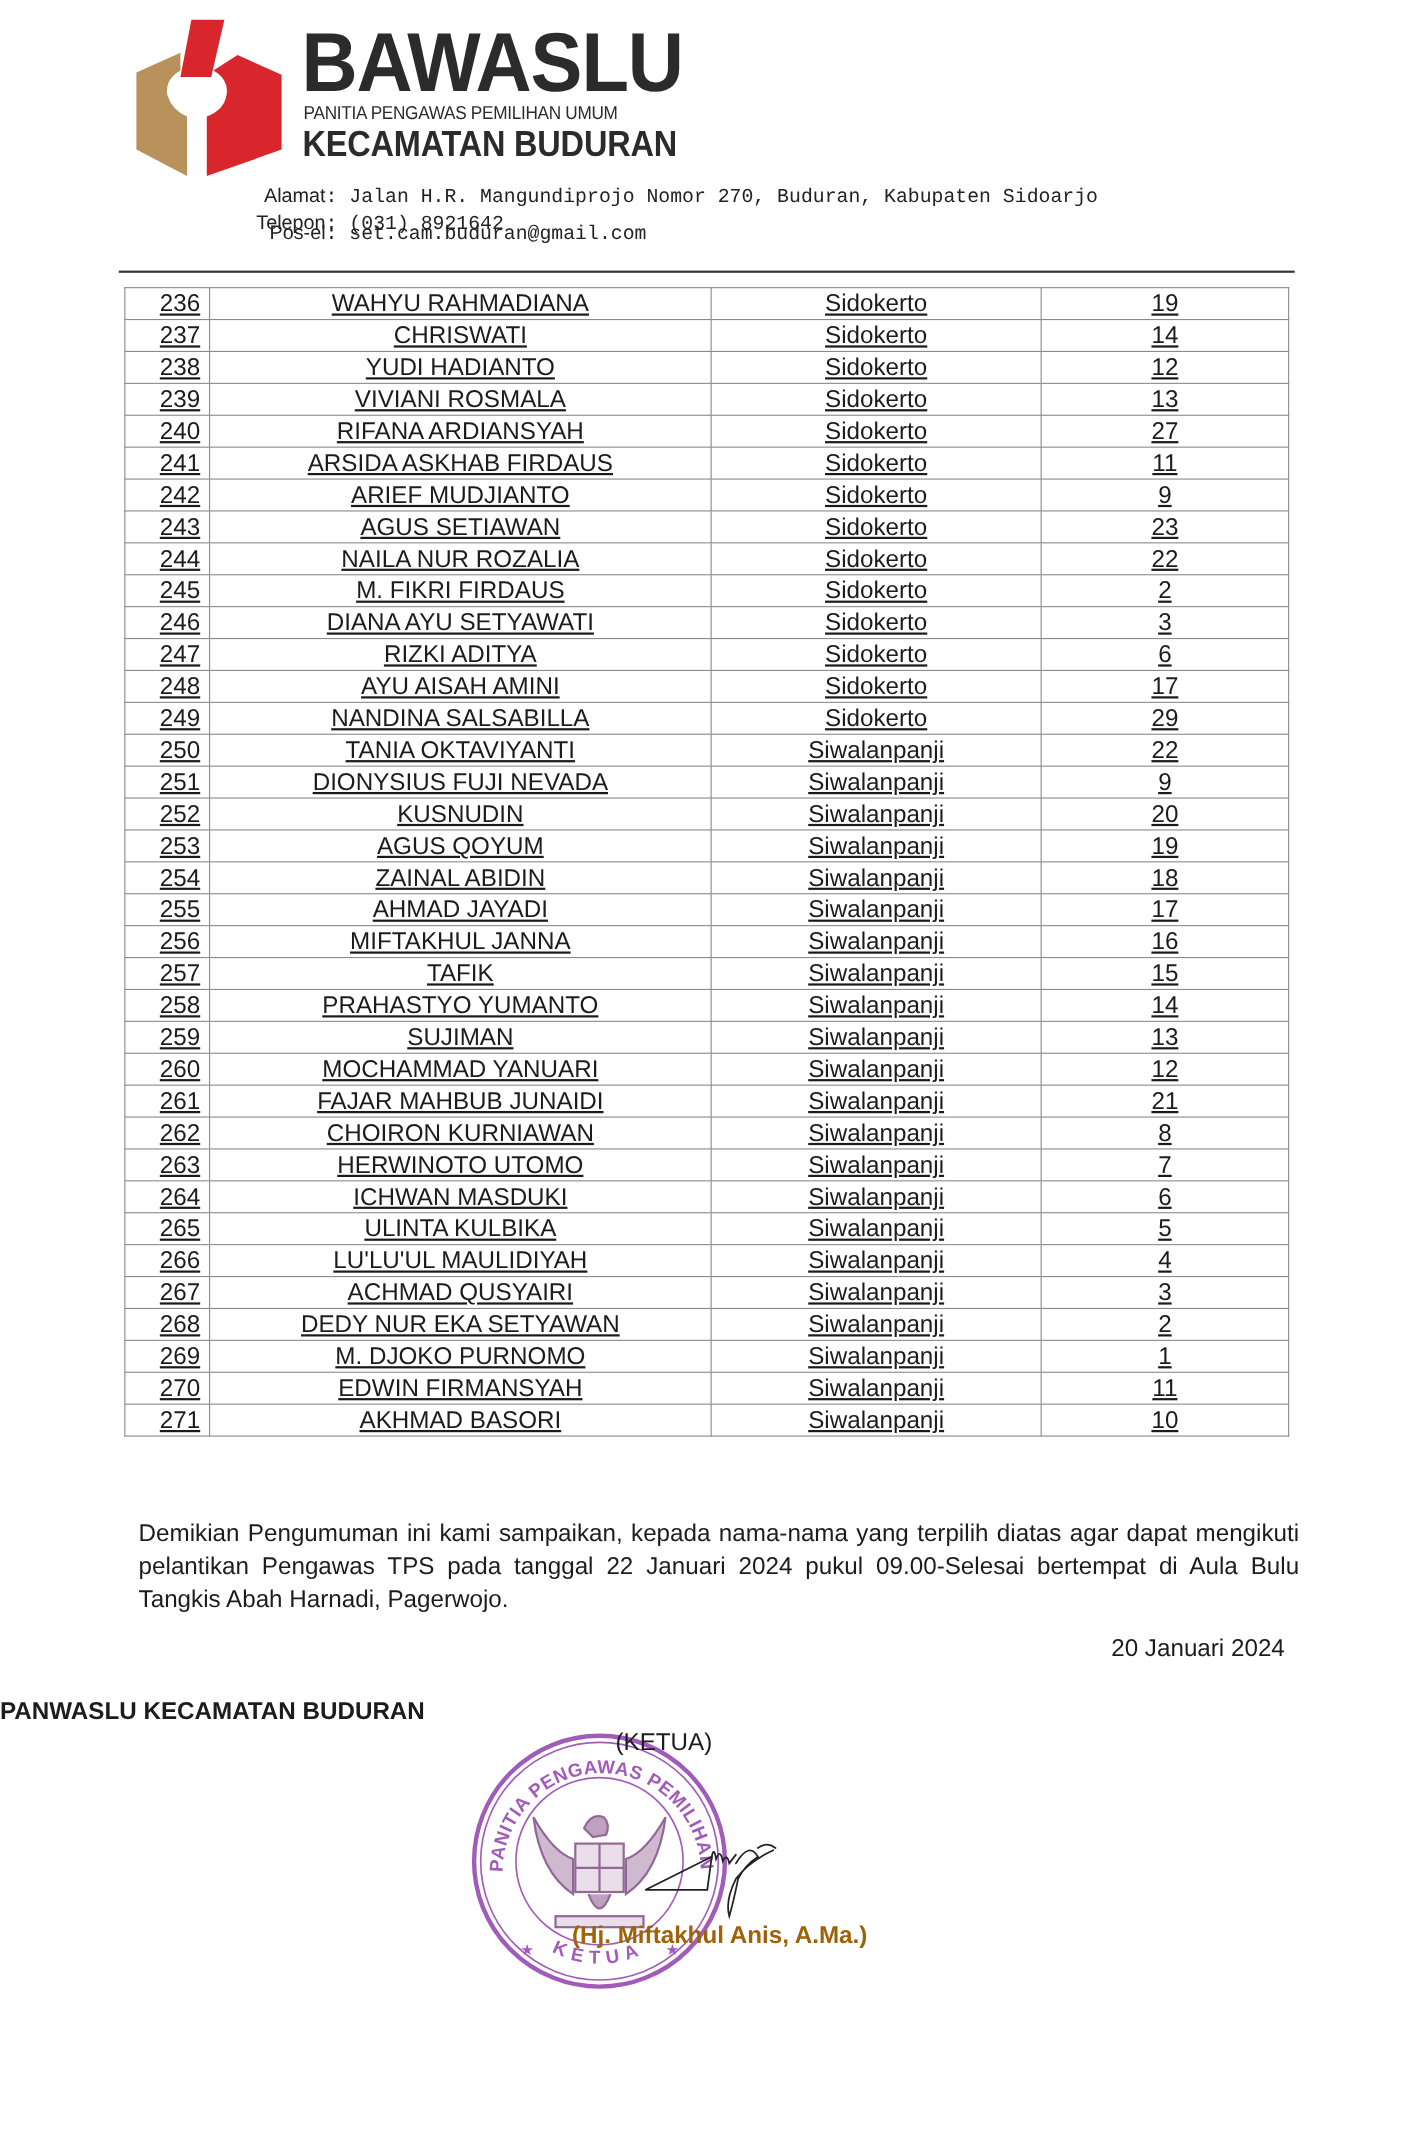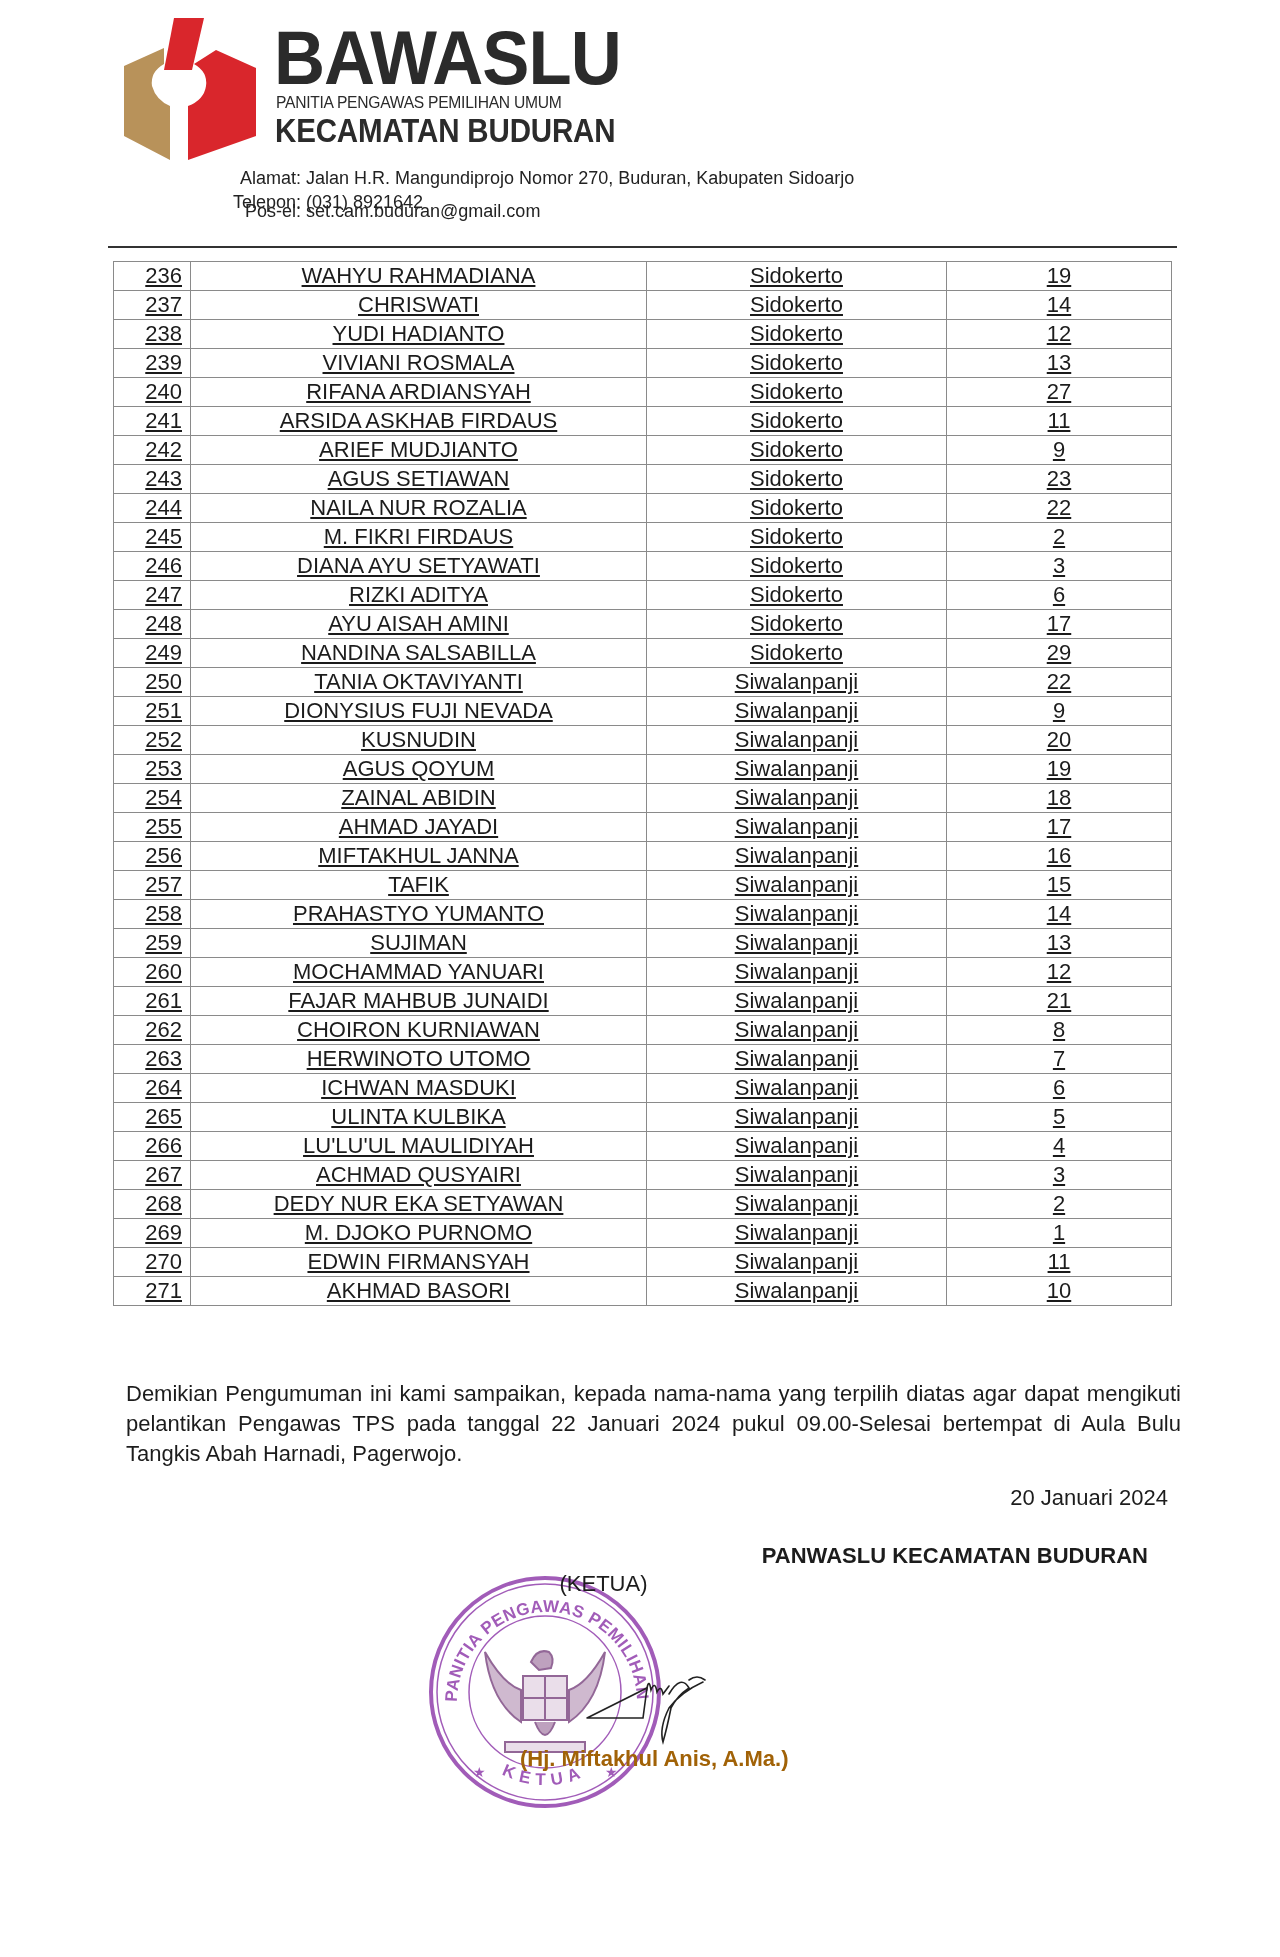--- a/index.html
+++ b/index.html
@@ -18,21 +18,21 @@
     #org-sub {
       left: 276px; top: 94px; font-size: 17px; color: #2b2b2b; line-height: 18px;
       transform: scaleX(0.92); transform-origin: left top; letter-spacing: -0.3px;
     }
     #org-district {
       left: 275px; top: 113px; font-size: 33px; font-weight: bold; color: #2b2b2b; line-height: 36px;
       transform: scaleX(0.895); transform-origin: left top; letter-spacing: -0.2px;
     }
     .addr-row { position: absolute; left: 146px; font-size: 18px; line-height: 22px; color: #222; }
     .addr-label { display: inline-block; width: 150px; text-align: right; }
-    .addr-sep { display: inline-block; }
+    .addr-sep { display: inline-block; font-family: Liberation Mono, monospace; }
     #addr-rule { left: 108px; top: 246px; width: 1069px; height: 2px; background: #333; }
 
     
     #roster {
       position: absolute; left: 113px; top: 261px; width: 1055px;
       border-collapse: collapse; table-layout: fixed;
       border: 1.5px solid #7a7a7a;
       text-decoration: underline;
     }
     #roster td {
@@ -44,21 +44,21 @@
     #roster td.c-village { width: 299px; text-align: center; }
     #roster td.c-tps { width: 224px; text-align: center; }
 
     
     #closing {
       left: 113px; top: 1366px; width: 1055px; font-size: 22px; line-height: 30px;
       text-align: justify; text-align-last: left; color: #1c1c1c;
     }
     #closing-date { right: 112px; top: 1485px; font-size: 22px; line-height: 26px; color: #1c1c1c; }
 
-    #sign-org { left: 0; width: 1104px; top: 1543px; text-align: right; font-size: 22px; font-weight: bold; line-height: 26px; color: #1c1c1c; margin-left: 44px; }
+    #sign-org { left: 0; width: 1104px; top: 1543px; text-align: left; font-size: 22px; font-weight: bold; line-height: 26px; color: #1c1c1c; }
     #sign-role { left: 0; width: 1207px; top: 1571px; text-align: center; font-size: 22px; line-height: 26px; color: #1c1c1c; }
     #stamp { left: 425px; top: 1572px; width: 240px; height: 240px; opacity: 0.92; }
     #signature { left: 585px; top: 1668px; width: 160px; height: 80px; }
     #sign-name { left: 520px; top: 1746px; font-size: 22px; line-height: 26px; color: #a16207; font-weight: bold; }
   </style>
 </head>
 <body>
 
 <header>
   <svg id="logo" class="abs" viewBox="0 0 140 148">

